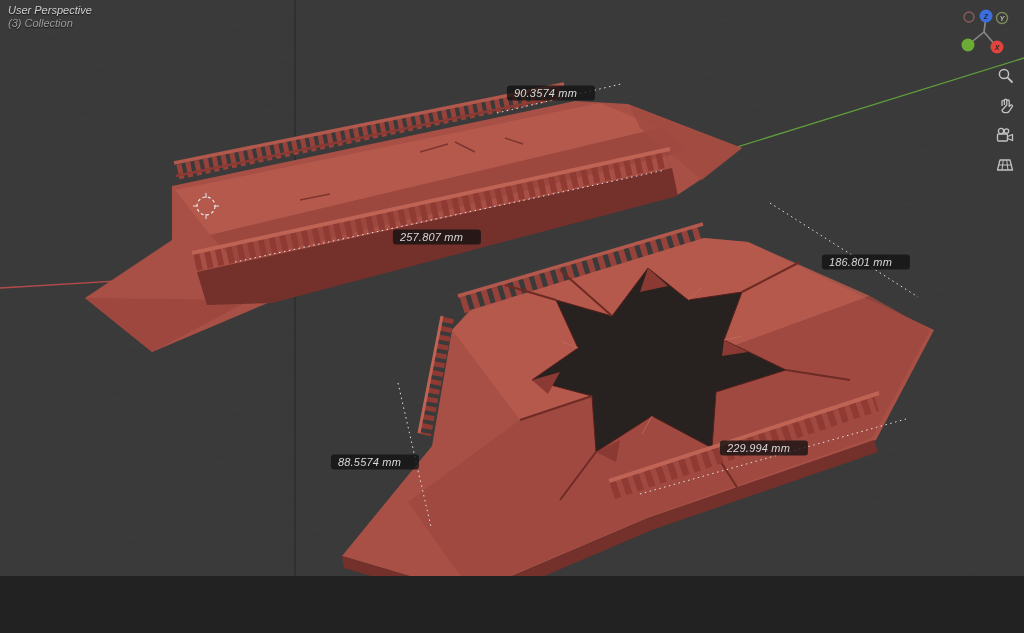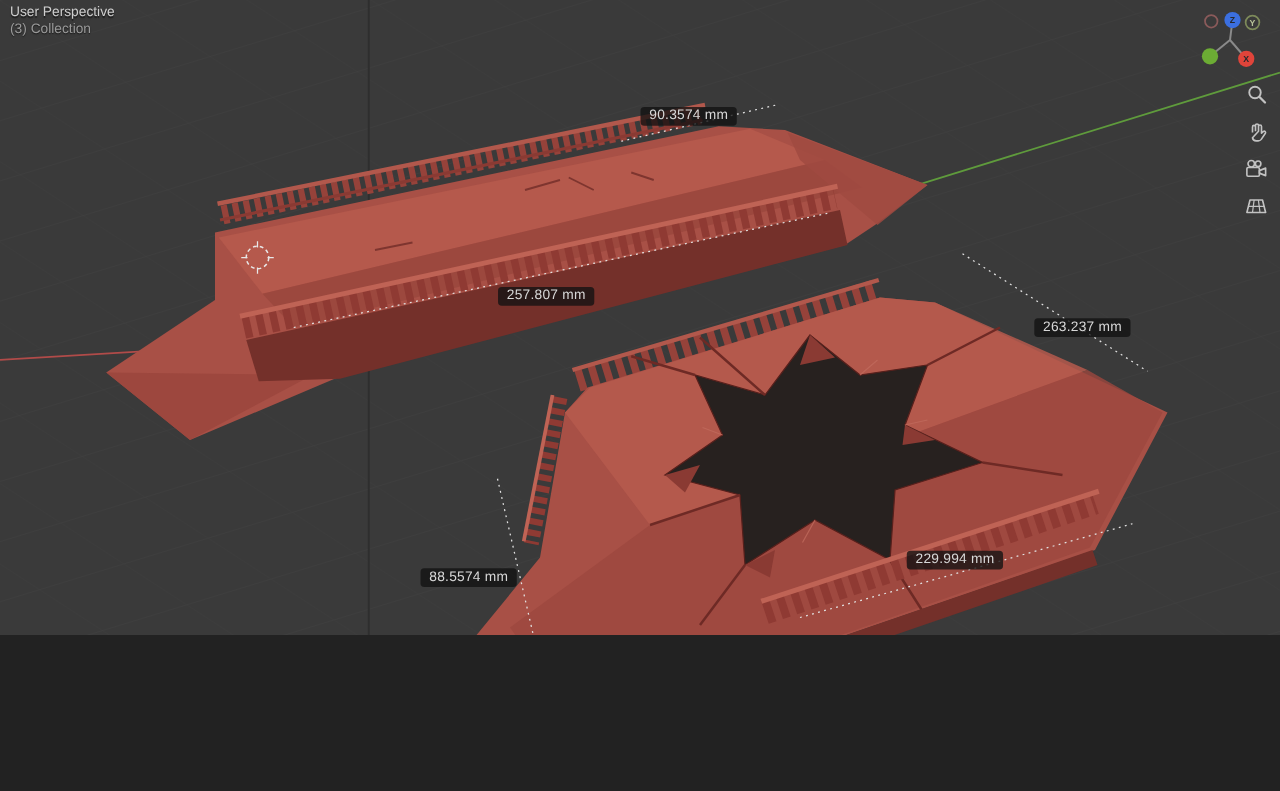--- a/index.html
+++ b/index.html
@@ -1,29 +1,29 @@
 <!DOCTYPE html>
 <html><head>
 <meta charset="utf-8">
 <style>
   html,body{margin:0;padding:0;background:#222;}
   #stage{
-    position:relative;width:1024px;height:508px;overflow:hidden;
-    background:#3a3a3a;font-family:"Liberation Sans",sans-serif;
+    position:relative;width:1024px;height:576px;overflow:hidden;
+    background:#3a3a3a;font-family:"Liberation Sans",sans-serif;font-style:italic;
   }
   #scene{position:absolute;left:0;top:0;}
   .hud-text{
     position:absolute;left:8px;color:#cfcfcf;font-size:11px;line-height:13px;
     text-shadow:0 1px 1px rgba(0,0,0,.6);pointer-events:none;
   }
   .hud-text.sub{color:#9a9a9a;}
   .badge{
     position:absolute;transform:translate(-50%,-50%);
     background:rgba(18,18,18,.78);color:#d8d8d8;font-size:11px;
-    padding:1px 7px 2px 7px;border-radius:3px;white-space:nowrap;
+    padding:1px 18px 2px 7px;border-radius:3px;white-space:nowrap;
     font-family:"Liberation Sans",sans-serif;letter-spacing:.2px;
   }
   #gizmo{position:absolute;top:4px;right:6px;width:64px;height:56px;}
   #gizmo text{font-size:7px;font-weight:bold;fill:#26282c;font-family:"Liberation Sans",sans-serif;}
   .nav-col{position:absolute;right:8px;top:64px;display:flex;flex-direction:column;gap:8px;}
   .nav-btn{
     width:22px;height:22px;display:flex;align-items:center;justify-content:center;
     border-radius:11px;background:transparent;border:none;padding:0;cursor:pointer;
   }
   .nav-btn svg{display:block;}
@@ -129,21 +129,21 @@
       <line x1="398" y1="383" x2="431" y2="527"></line>
       <line x1="640" y1="494" x2="906" y2="419"></line>
     </g>
   </svg>
 
   <div class="hud-text" style="top:4px;">User Perspective</div>
   <div class="hud-text sub" style="top:17px;">(3) Collection</div>
 
   <div class="badge" style="left:551px;top:93px">90.3574 mm</div>
   <div class="badge" style="left:437px;top:237px">257.807 mm</div>
-  <div class="badge" style="left:866px;top:262px">263.237 mm</div>
+  <div class="badge" style="left:866px;top:262px">186.801 mm</div>
   <div class="badge" style="left:375px;top:462px">88.5574 mm</div>
   <div class="badge" style="left:764px;top:448px">229.994 mm</div>
 
   <svg id="gizmo" viewBox="0 0 64 56">
     <g stroke="#8a8a8a" stroke-width="1.6">
       <line x1="30" y1="28" x2="32" y2="12"></line>
       <line x1="30" y1="28" x2="14" y2="41"></line>
       <line x1="30" y1="28" x2="43" y2="43"></line>
     </g>
     <circle cx="48" cy="14" r="5.5" fill="#3a3a3a" stroke="#7d8a5a" stroke-width="1.4"></circle>

